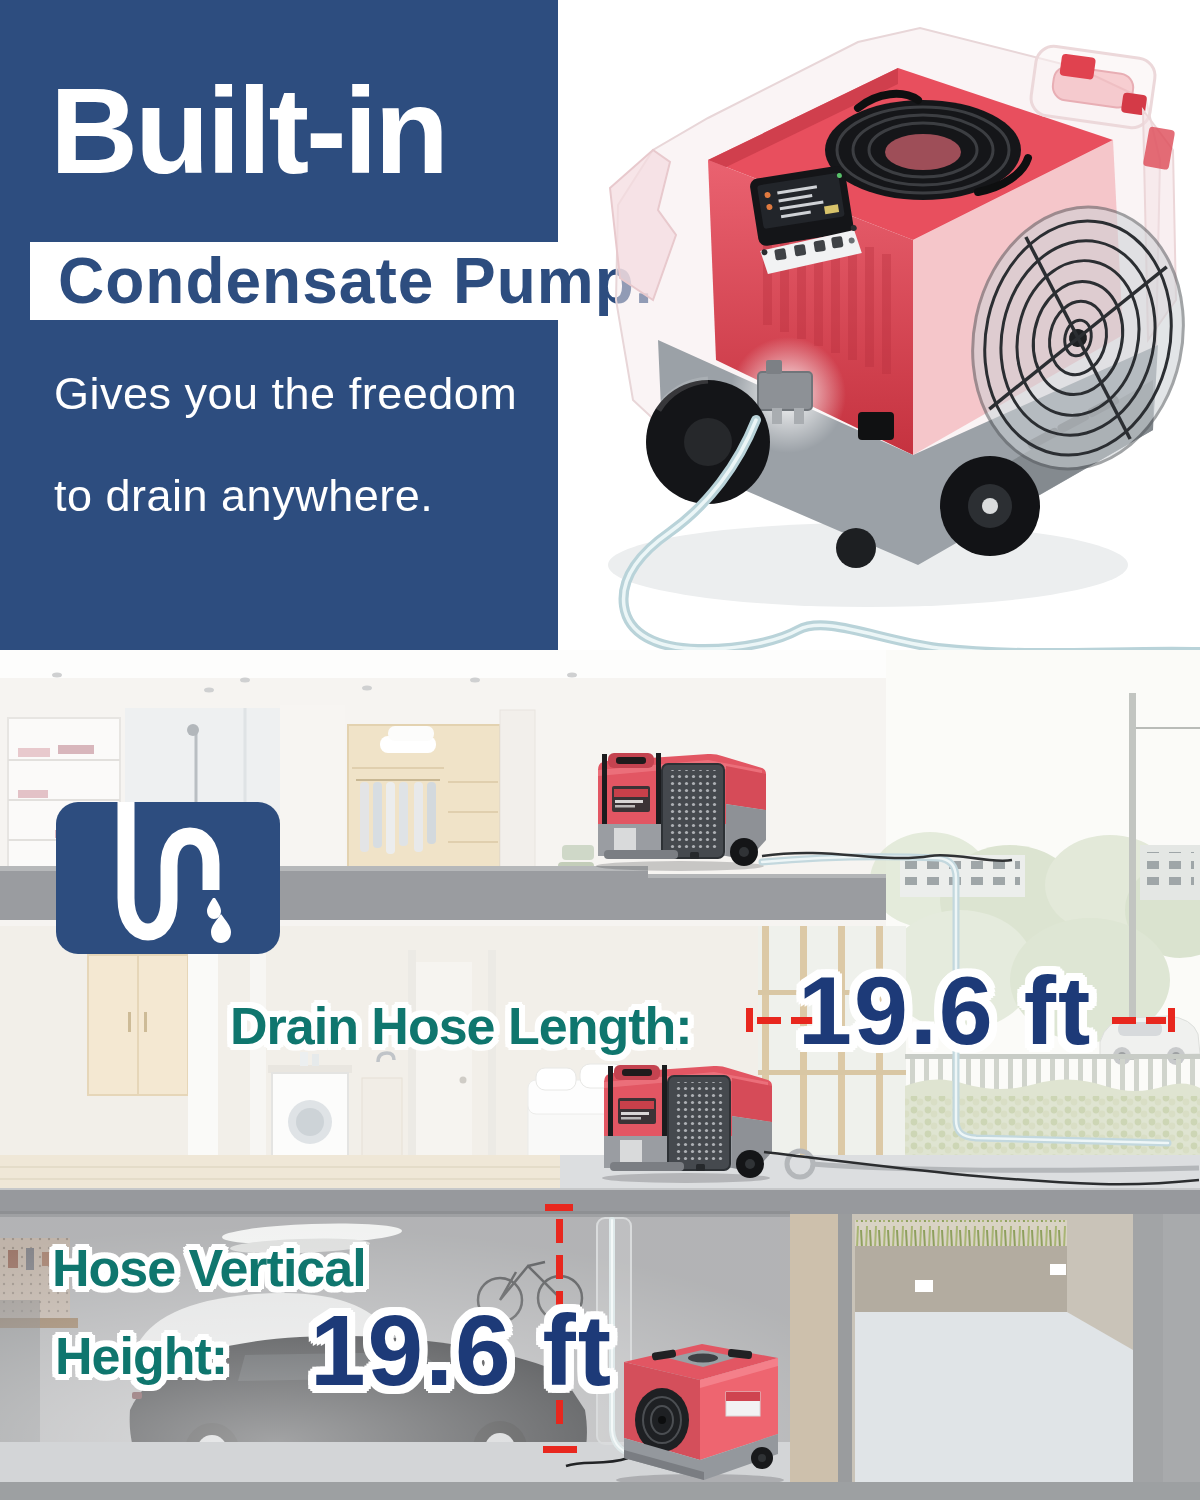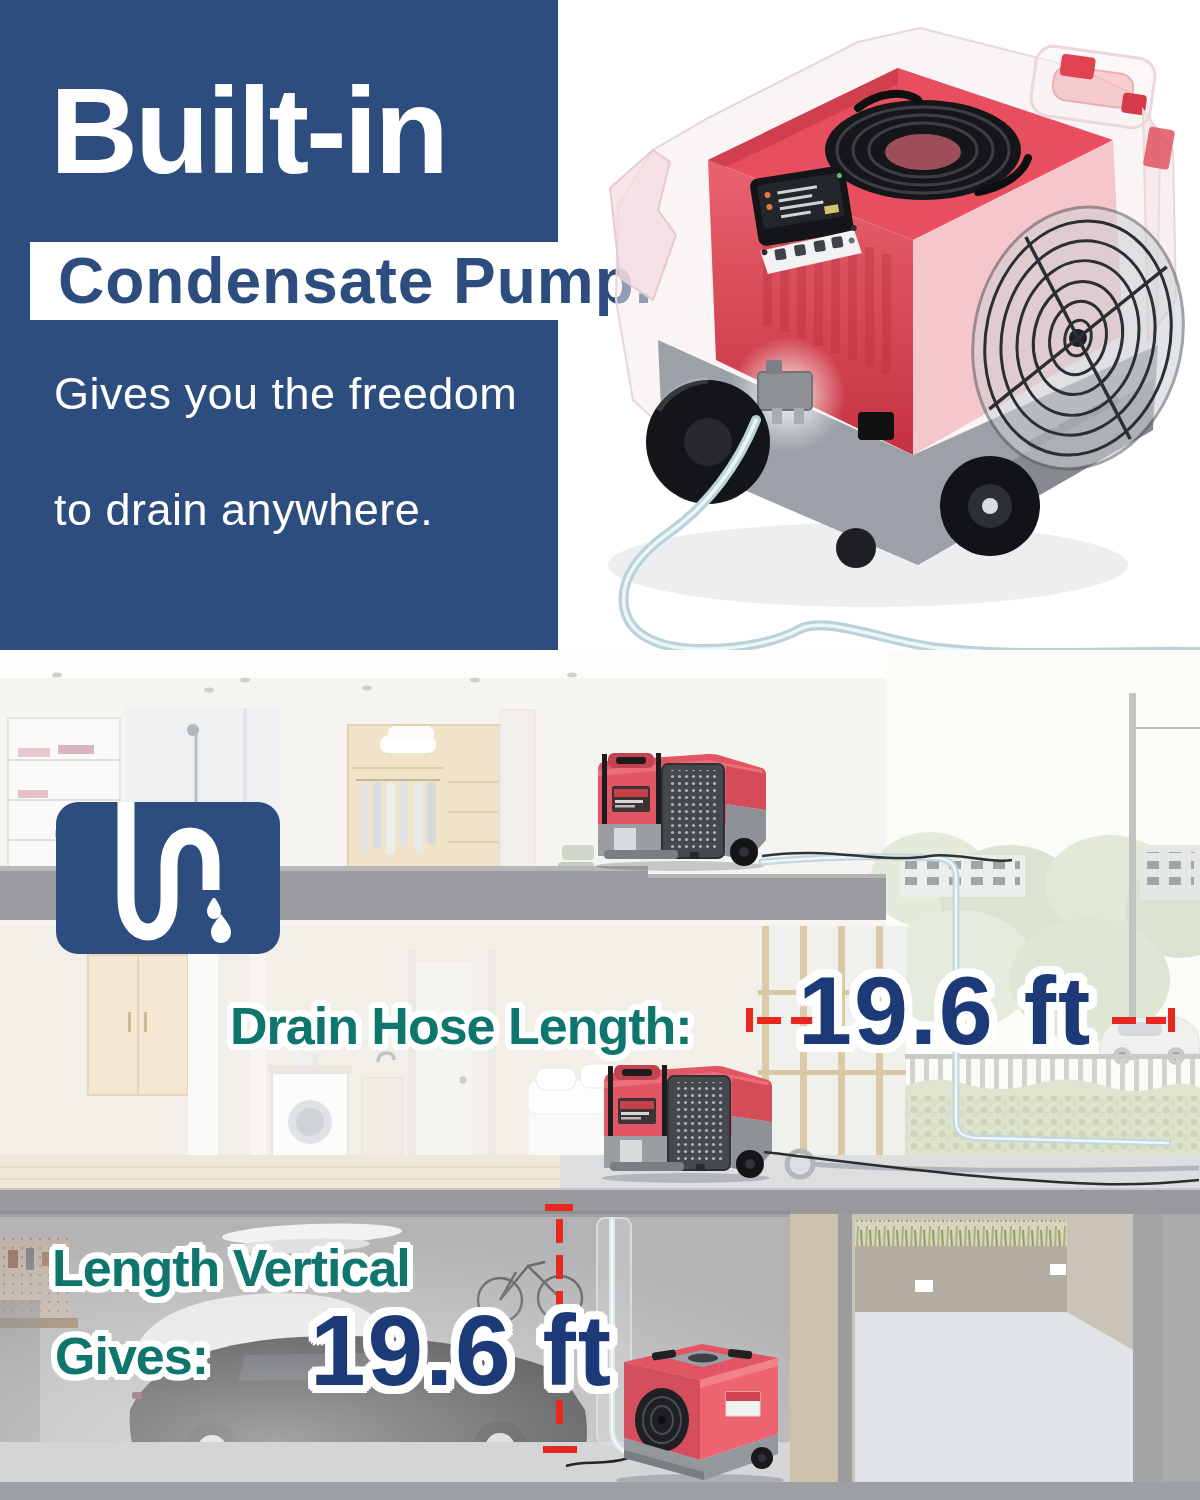--- a/index.html
+++ b/index.html
@@ -33,21 +33,21 @@
 <body>
 
 <div class="page">
 
   <div class="abs blue-panel"></div>
   <div class="abs headline">Built-in</div>
   <div class="abs body-line" style="top:368px;">Gives you the freedom</div>
   <div class="abs band">
     <span class="band-text">Condensate Pump.</span>
   </div>
-  <div class="abs body-line" style="top:470px;margin-top:14px;">to drain anywhere.</div>
+  <div class="abs body-line" style="top:470px;">to drain anywhere.</div>
 
   <svg class="abs" style="left:558px;top:0;" width="642" height="650" viewBox="0 0 642 650">
     <defs>
       <linearGradient id="gFront" x1="0" y1="0" x2="0" y2="1">
         <stop offset="0" stop-color="#ea6270"></stop>
           <stop offset="1" stop-color="#c5323f"></stop>
       </linearGradient>
       <radialGradient id="glow" cx="0.5" cy="0.5" r="0.5">
         <stop offset="0" stop-color="#ffffff" stop-opacity="0.95"></stop>
         <stop offset="1" stop-color="#ffffff" stop-opacity="0"></stop>
@@ -486,17 +486,17 @@
 
   <svg class="abs" style="left:56px;top:802px;" width="224" height="152" viewBox="0 0 224 152">
     <rect x="0" y="0" width="224" height="152" rx="22" fill="#2d4d7f"></rect>
     <path d="M70,-2 L70,96 C70,118 80,130 92,130 C104,130 113,118 113,98 L113,64 C113,44 122,34 134,34 C146,34 155,44 155,62 L155,88" stroke="#ffffff" stroke-width="17" fill="none"></path>
     <path d="M157,94 C160,99 163,103 163,107 C163,112 159.5,115 156,115 C152.5,115 149,112 149,107 C149,103 152,99 155,94 Z" fill="#ffffff" transform="translate(2,2)"></path>
     <path d="M165,112 C170,119 175,124 175,130 C175,137 170,141 165,141 C160,141 155,137 155,130 C155,124 160,119 165,112 Z" fill="#ffffff"></path>
   </svg>
 
   <div class="abs lbl outl6 hose-label">Drain Hose Length:</div>
   <div class="abs val outl8 hose-value">19.6 ft</div>
-  <div class="abs lbl outl6 vert-label1">Length Vertical</div>
-  <div class="abs lbl outl6 vert-label2">Gives:</div>
+  <div class="abs lbl outl6 vert-label1">Hose Vertical</div>
+  <div class="abs lbl outl6 vert-label2">Height:</div>
   <div class="abs val outl8 vert-value">19.6 ft</div>
 
 </div>
 
 </body></html>

